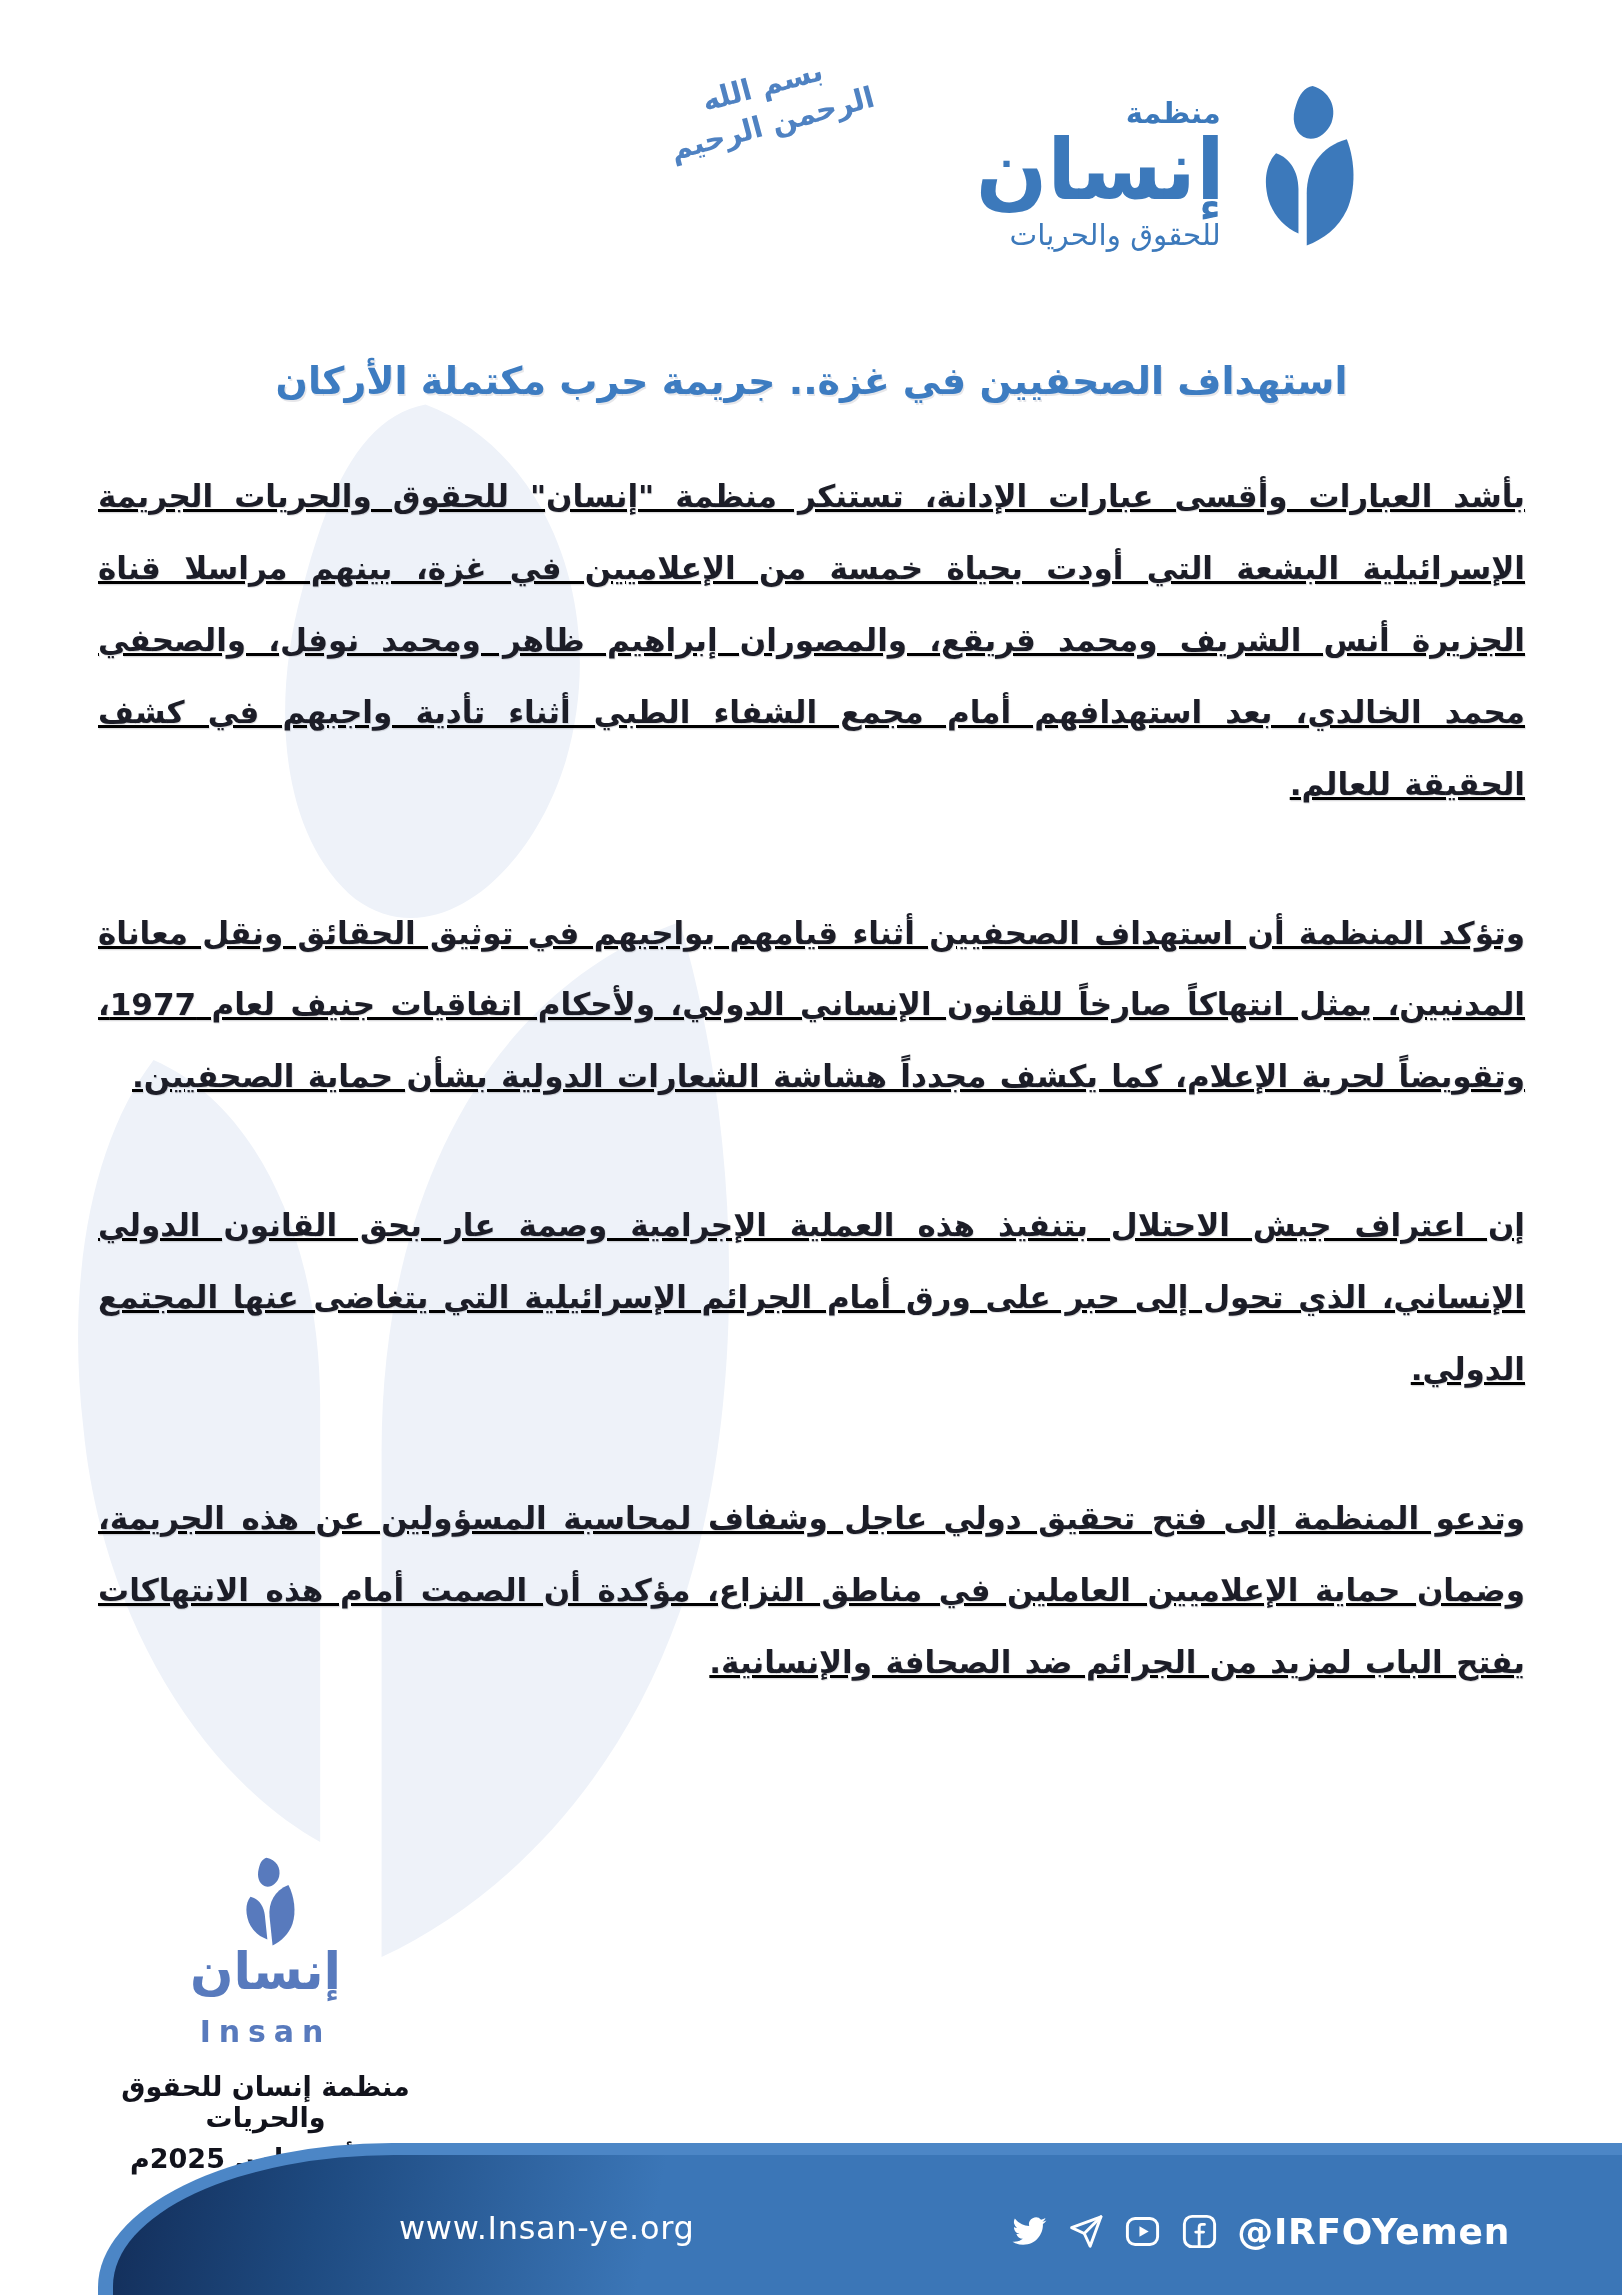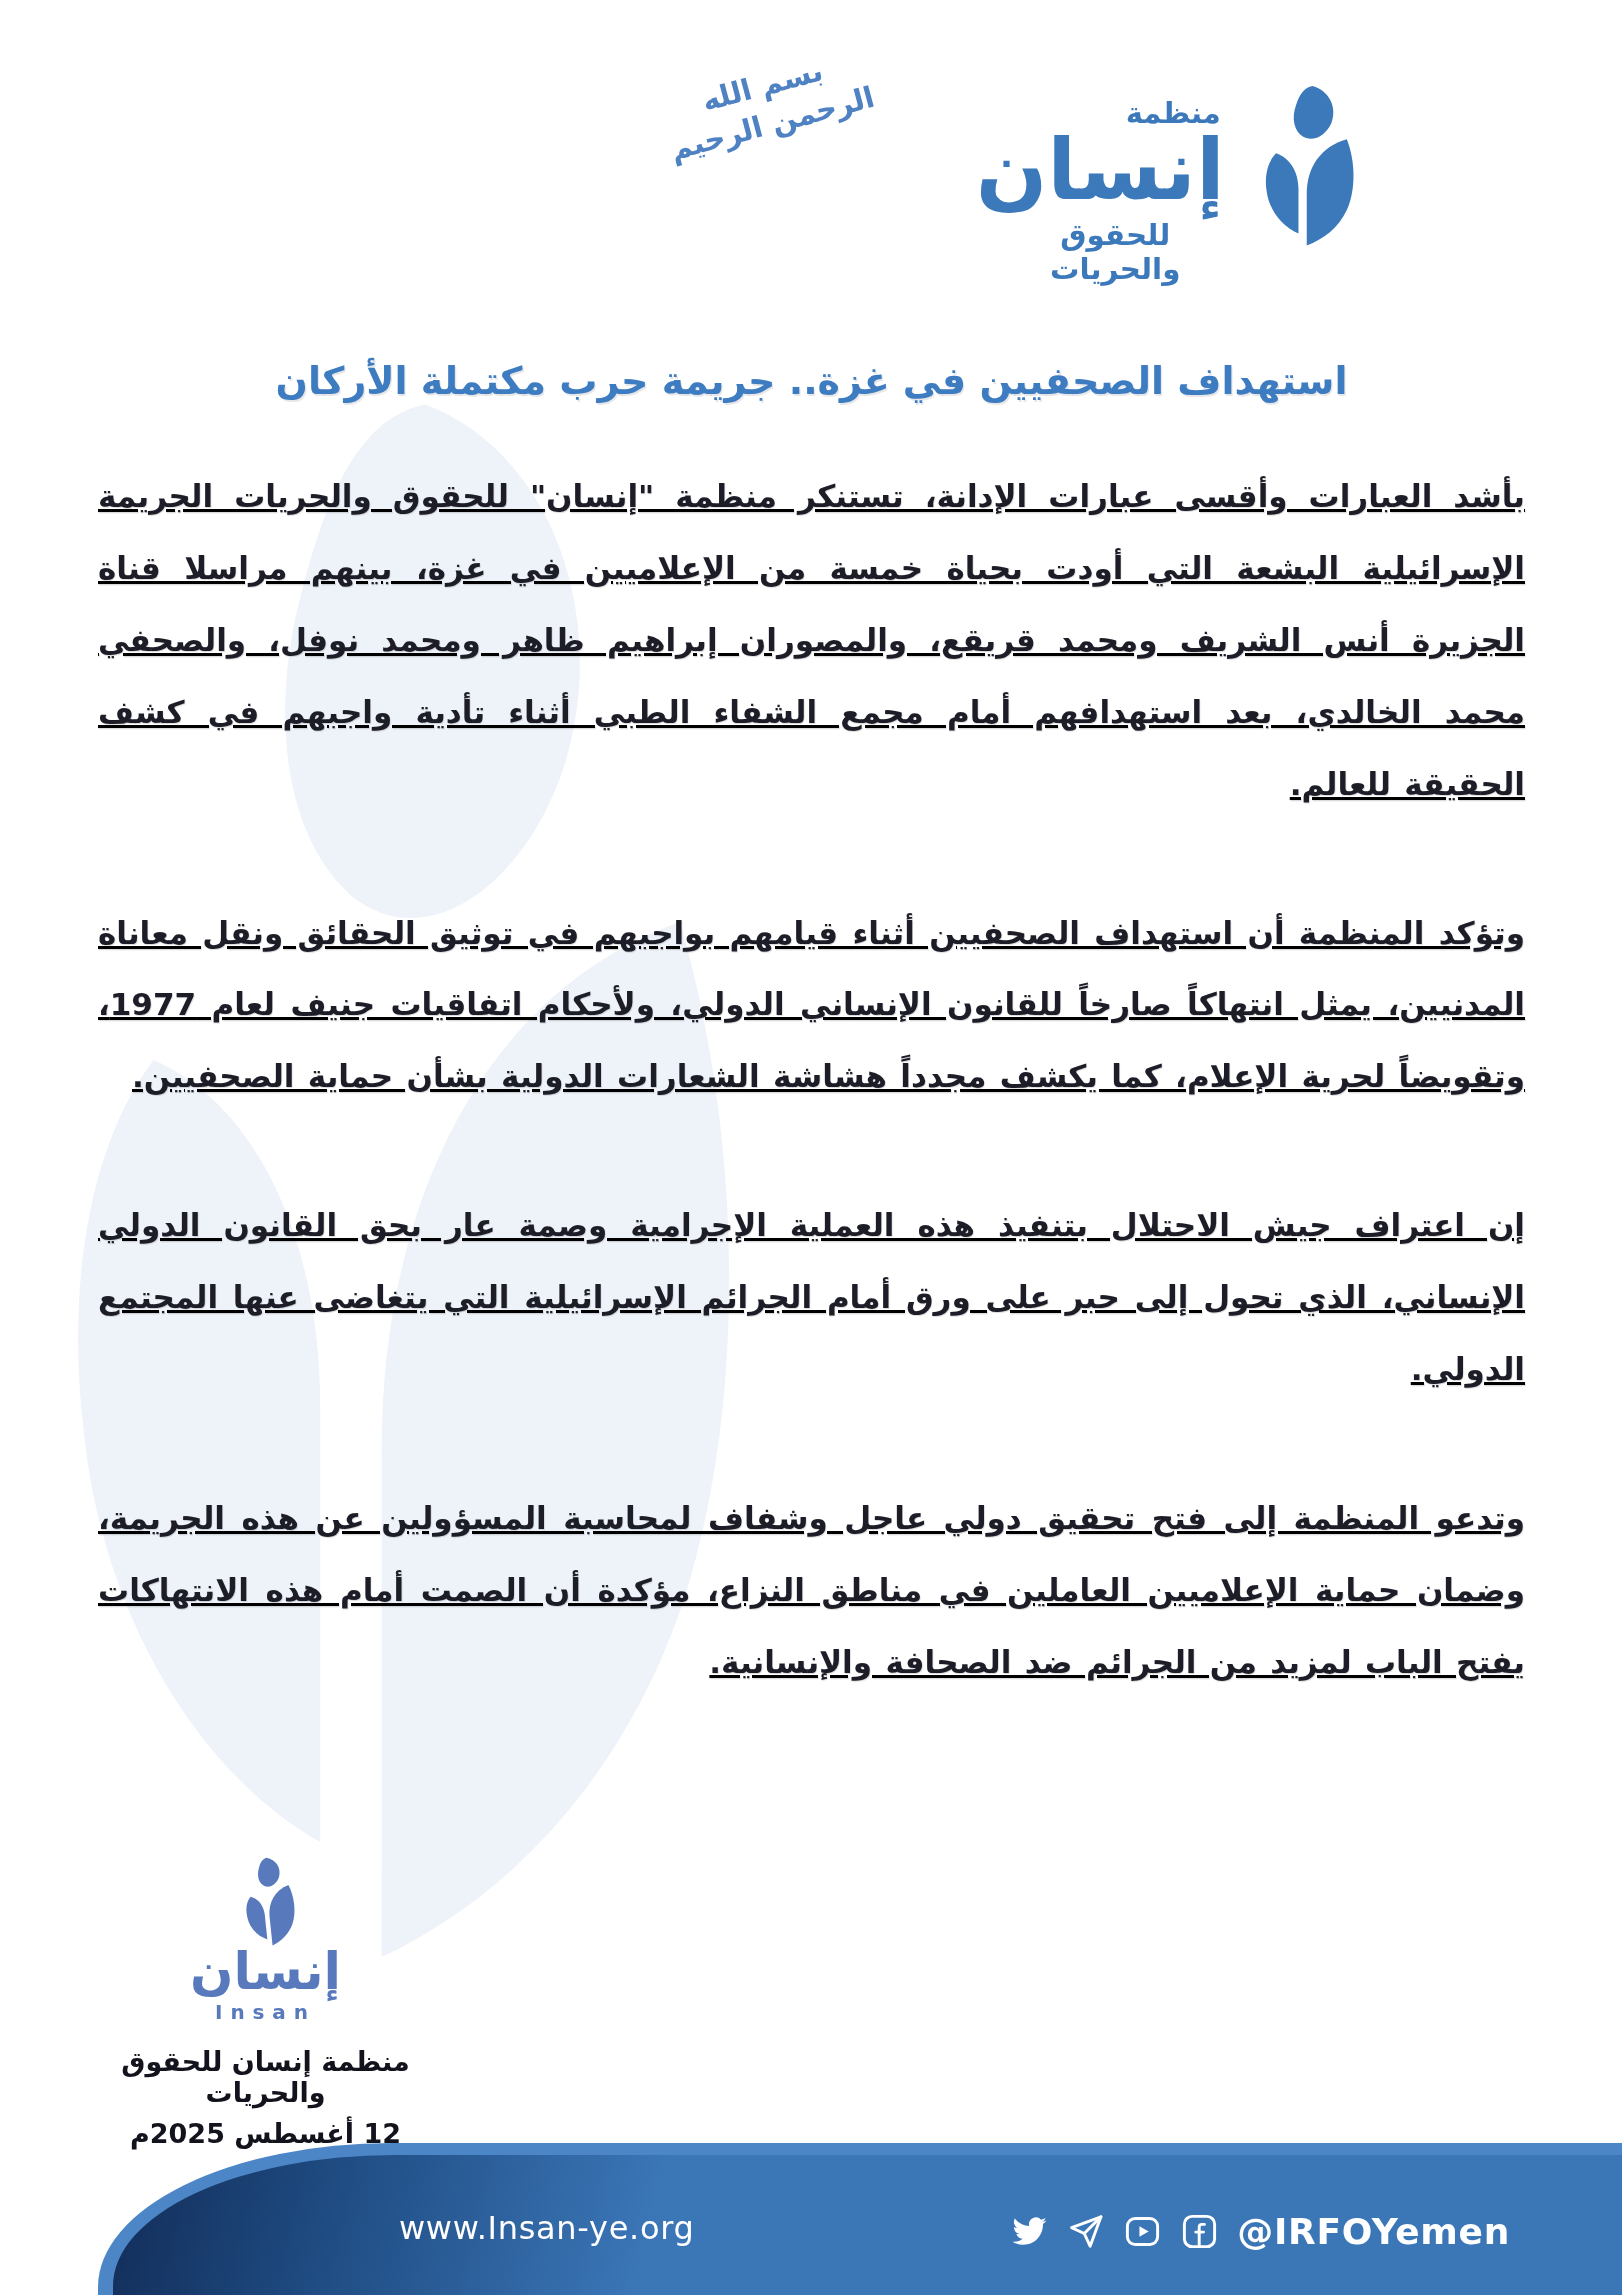--- a/index.html
+++ b/index.html
@@ -66,21 +66,21 @@
     top: 84px;
     display: flex;
     align-items: flex-start;
     gap: 18.3px;
     color: #3c79bb;
     z-index: 2;
   }
   .logo .words { width: 219px; direction: rtl; margin-top: 12px; }
   .logo .org-word { font-size: 29px; font-weight: bold; text-align: right; margin-right: 3.9px; }
   .logo .name { font-size: 84px; font-weight: bold; line-height: 1.05; text-align: center; margin-top: -3.9px; }
-  .logo .tagline { font-size: 29.4px; font-weight: bold; text-align: center; margin-top: 3.9px; letter-spacing: 0.7px; }
+  .logo .tagline { font-size: 29.4px; font-weight: normal; text-align: center; margin-top: 3.9px; letter-spacing: 0.7px; }
   .logo .emblem { width: 118px; height: 167px; }
   
   .title {
     position: absolute;
     left: 0;
     top: 359px;
     width: 100%;
     text-align: center;
     direction: rtl;
     font-size: 38px;
@@ -113,21 +113,21 @@
   .signature {
     position: absolute;
     left: 92px;
     top: 1857px;
     width: 347px;
     text-align: center;
     z-index: 2;
   }
   .signature .stamp-emblem { width: 65px; height: 92px; color: #4a6fb8; transform: rotate(-6deg); opacity: 0.92; }
   .signature .stamp-ar { font-size: 51px; font-weight: bold; color: #4a6fb8; line-height: 1; margin-top: -5.2px; opacity: 0.92; }
-  .signature .stamp-en { font-size: 20px; font-weight: bold; color: #4a6fb8; letter-spacing: 7.9px; margin-top: 3px; opacity: 0.92; }
+  .signature .stamp-en { font-size: 30px; font-weight: bold; color: #4a6fb8; letter-spacing: 7.9px; margin-top: 17px; opacity: 0.92; }
   .signature .org-line { font-size: 27px; font-weight: 800; color: #12131c; margin-top: 22px; direction: rtl; }
   .signature .date-line { font-size: 27px; font-weight: 700; color: #12131c; margin-top: 10.5px; direction: rtl; }
   
   .footer { position: absolute; left: 0; top: 2138px; width: 1623px; height: 157px; z-index: 2; }
   .footer .rim {
     position: absolute; left: 98px; right: 0; top: 5.2px; bottom: 0;
     background: #4c86c6;
     border-top-left-radius: 294px 144px;
   }
   .footer .bar {

